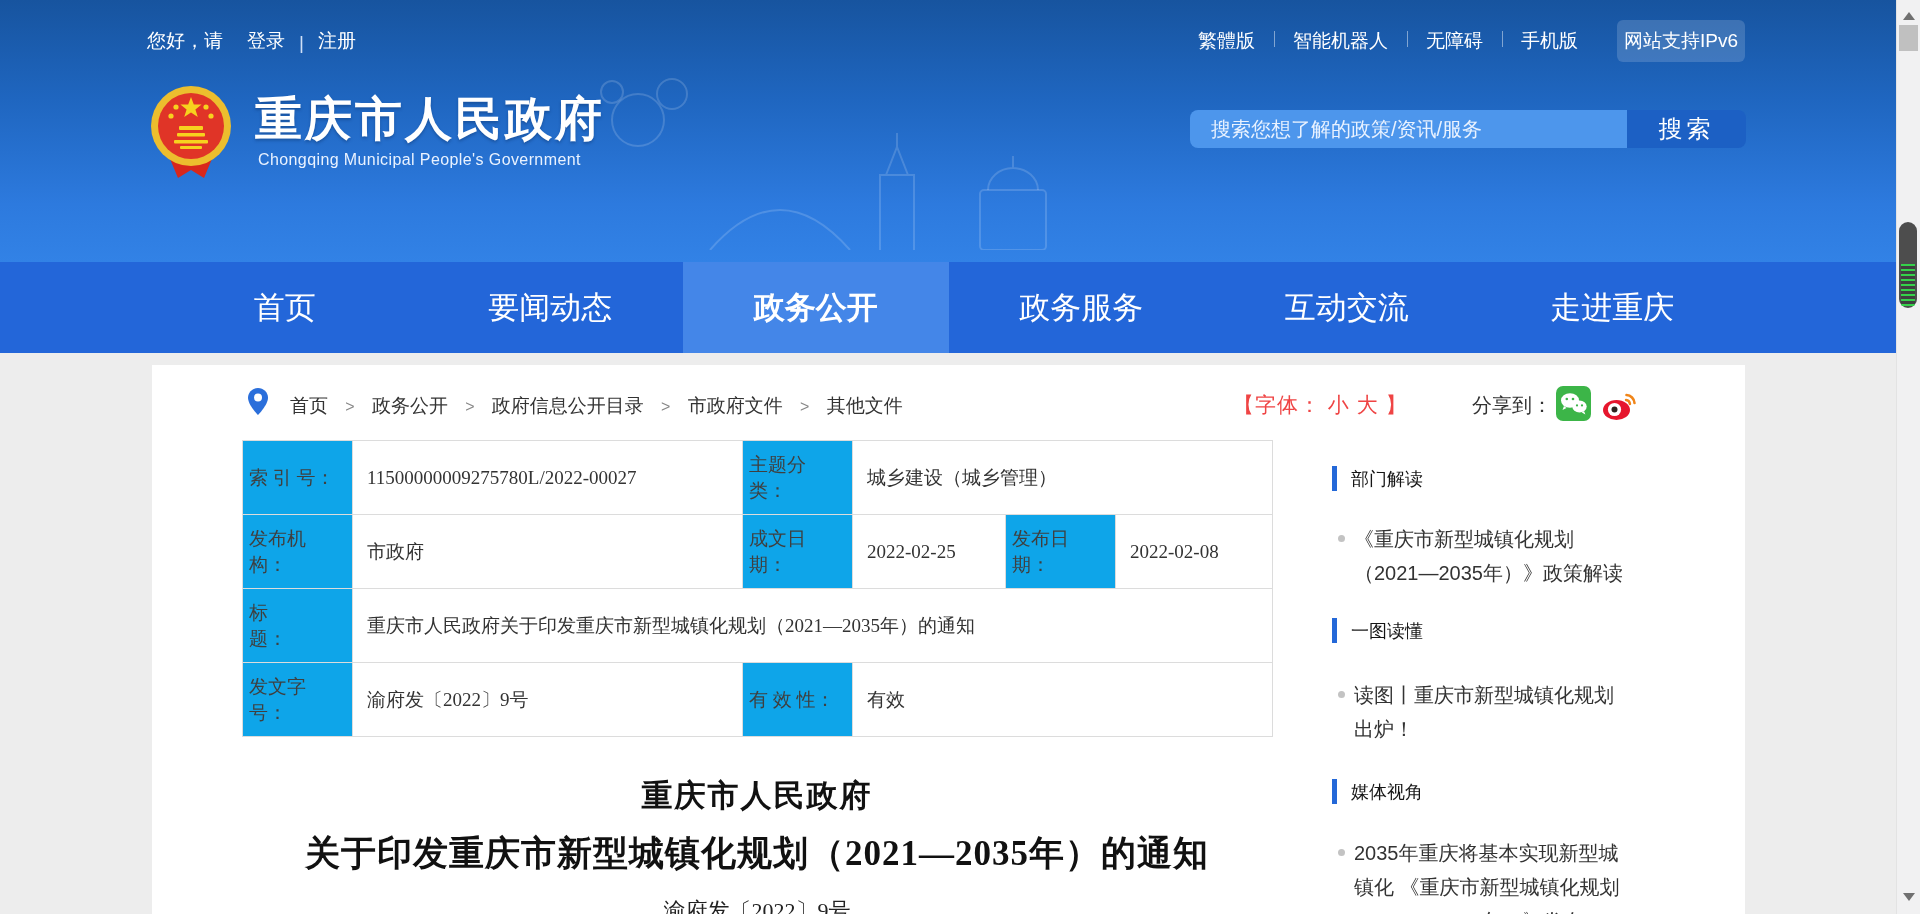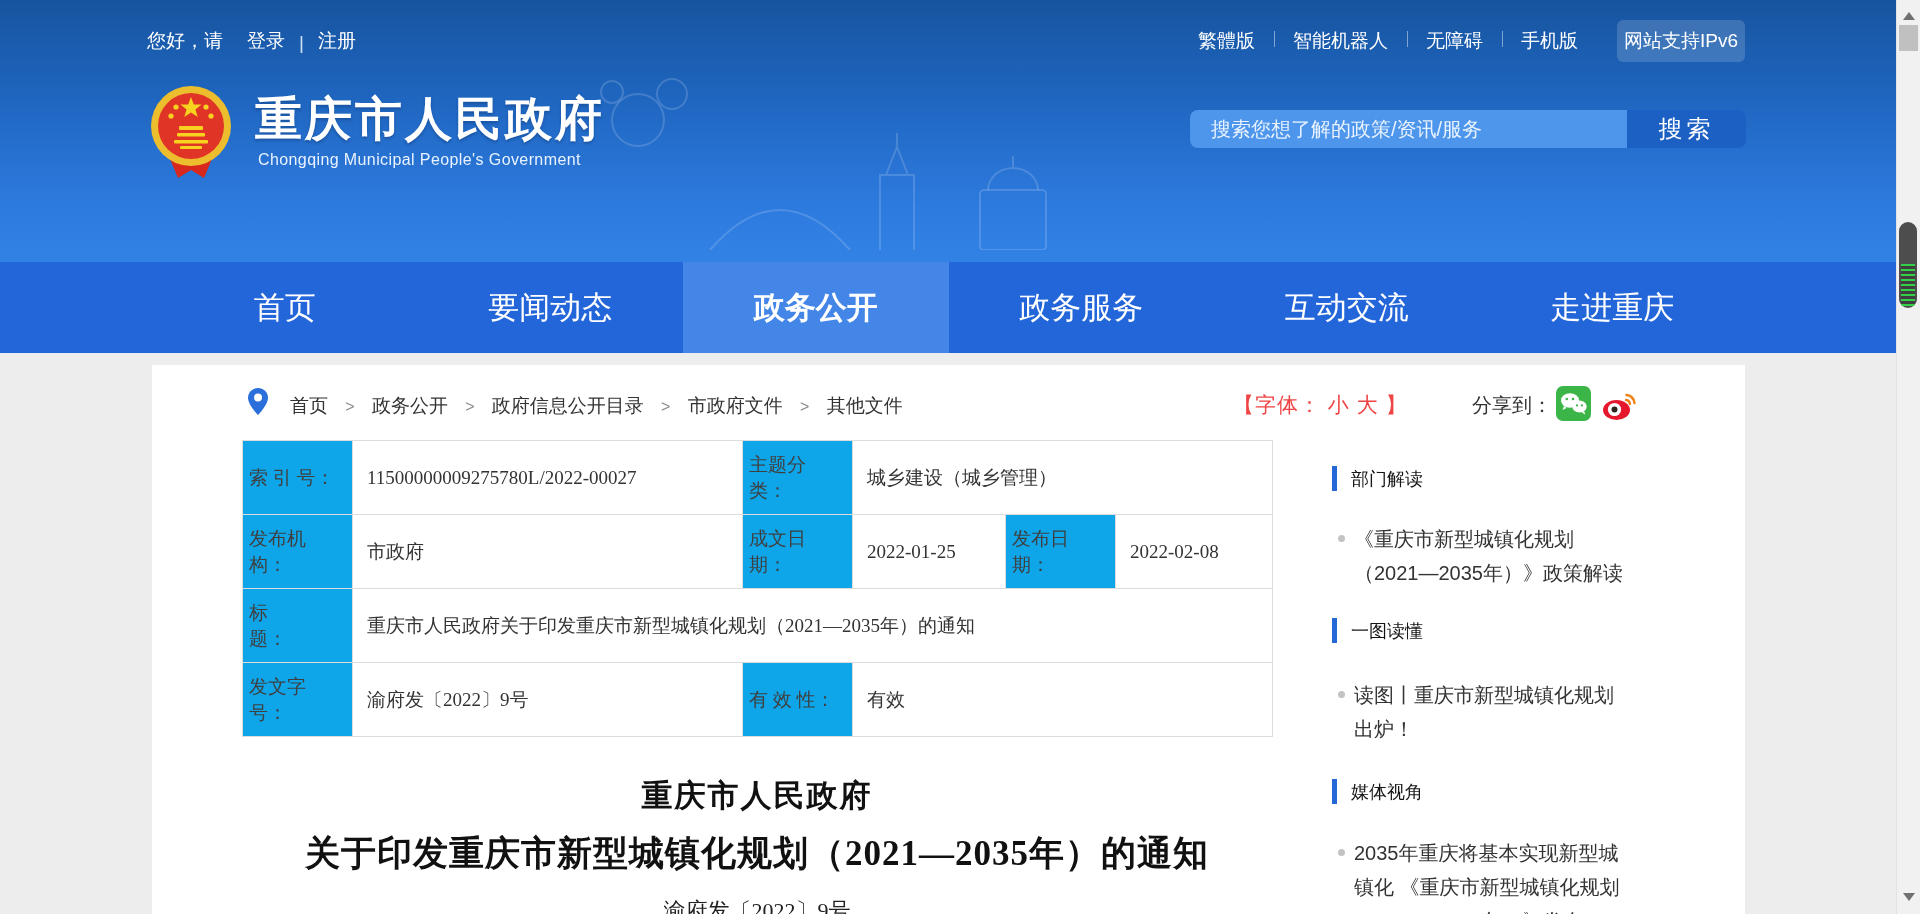--- a/index.html
+++ b/index.html
@@ -216,21 +216,21 @@
         <tr>
       <td class="lbl">索 引 号：</td>
       <td>11500000009275780L/2022-00027</td>
       <td class="lbl">主题分类：</td>
       <td colspan="3">城乡建设（城乡管理）</td>
     </tr>
     <tr>
       <td class="lbl">发布机构：</td>
       <td>市政府</td>
       <td class="lbl">成文日期：</td>
-      <td>2022-01-25</td>
+      <td>2022-02-25</td>
       <td class="lbl">发布日期：</td>
       <td>2022-02-08</td>
     </tr>
     <tr>
       <td class="lbl">标　　题：</td>
       <td colspan="5">重庆市人民政府关于印发重庆市新型城镇化规划（2021—2035年）的通知</td>
     </tr>
     <tr>
       <td class="lbl">发文字号：</td>
       <td>渝府发〔2022〕9号</td>

